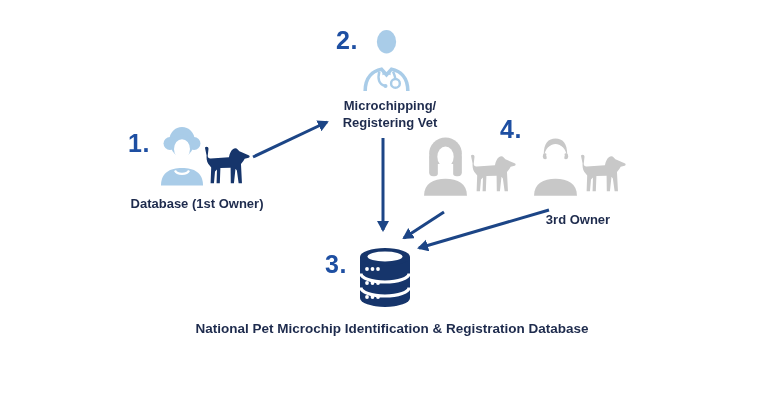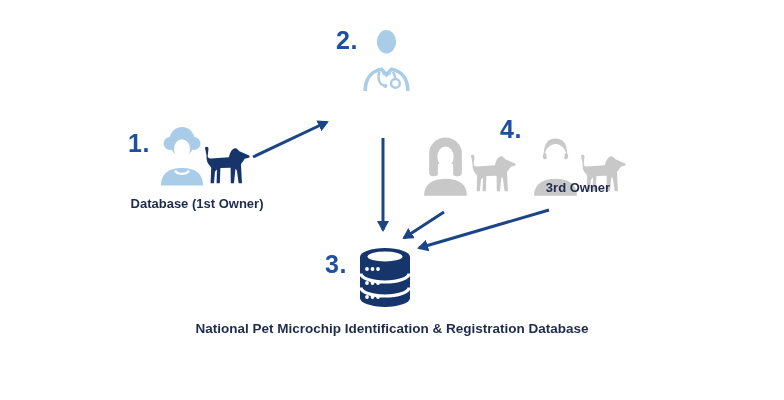--- a/index.html
+++ b/index.html
@@ -29,21 +29,21 @@
   #breeder-label{left:108px;top:196px;width:178px;}
   #num2{left:336px;top:28px;}
   #vet-icon{left:361px;top:28px;width:51px;height:63px;}
   #vet-label{left:320px;top:98px;width:140px;}
   #num4{left:500px;top:117px;}
   #owner2-person{left:422px;top:136px;width:47px;height:60px;}
   #owner2-dog{left:467px;top:154px;width:49px;height:40px;}
   #owner2-label{left:414px;top:196px;width:108px;}
   #owner3-person{left:532px;top:136px;width:47px;height:60px;}
   #owner3-dog{left:577px;top:154px;width:49px;height:40px;}
-  #owner3-label{left:524px;top:180px;width:108px;}
+  #owner3-label{left:524px;top:212px;width:108px;}
   #num3{left:325px;top:252px;}
   #db-icon{left:353px;top:244px;width:64px;height:68px;}
 </style>
 </head>
 <body>
 
 <div class="canvas">
 
   <svg class="arrows" viewBox="0 0 784 400">
     <defs>
@@ -85,20 +85,24 @@
     <svg viewBox="0 0 50 62">
       <ellipse cx="25" cy="13.5" rx="9.5" ry="11.5" fill="#a9cce8"></ellipse>
       <path d="M4,62 C4,48 12,42 20,40.5 L25,46 L30,40.5 C38,42 46,48 46,62" fill="#ffffff" stroke="#a9cce8" stroke-width="3.5"></path>
       <path d="M21,42 L25,44 L29,42 L29,46.5 L25,44.8 L21,46.5 Z" fill="#a9cce8"></path>
       <path d="M18,43 C16,50 17.5,55.5 23.5,57" fill="none" stroke="#a9cce8" stroke-width="2.4"></path>
       <circle cx="24" cy="57" r="2" fill="#a9cce8"></circle>
       <path d="M31.5,43 C33,46.5 33.8,48.5 33.6,50.2" fill="none" stroke="#a9cce8" stroke-width="2.4"></path>
       <circle cx="33.8" cy="54.5" r="4.3" fill="#ffffff" stroke="#a9cce8" stroke-width="2.4"></circle>
     </svg>
   </span>
+  <div id="vet-label" class="lbl">
+    <span>Microchipping/</span><br>
+    <span>Registering Vet</span>
+  </div>
 
   <span id="num4" class="num">4.</span>
   <span id="owner2-person" class="icon">
     <svg viewBox="0 0 46 58">
       <path d="M2,58 C2,46.5 11,41.5 23,41.5 C35,41.5 44,46.5 44,58 Z" fill="#c8c8c8"></path>
       <ellipse cx="23" cy="17" rx="16" ry="16" fill="#c8c8c8"></ellipse>
       <rect x="7" y="17" width="9" height="22" rx="4" fill="#c8c8c8"></rect>
       <rect x="30" y="17" width="9" height="22" rx="4" fill="#c8c8c8"></rect>
       <ellipse cx="23" cy="20" rx="8" ry="10" fill="#ffffff"></ellipse>
       <rect x="15.5" y="27" width="15" height="13" fill="#ffffff"></rect>

